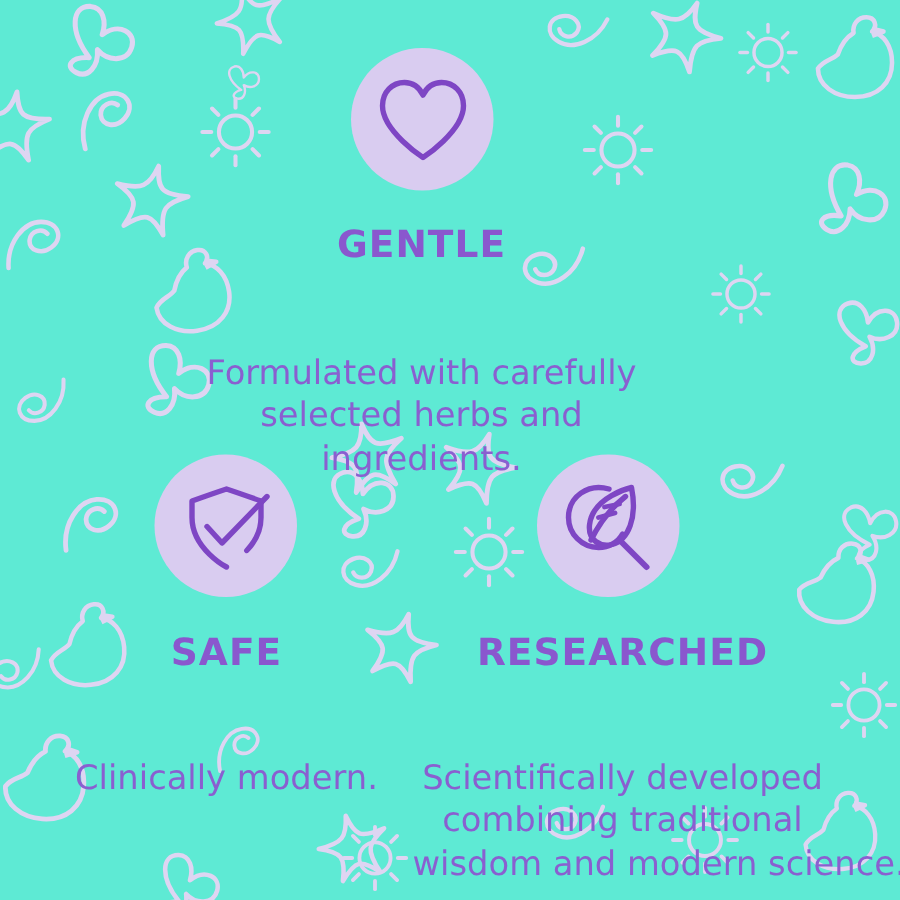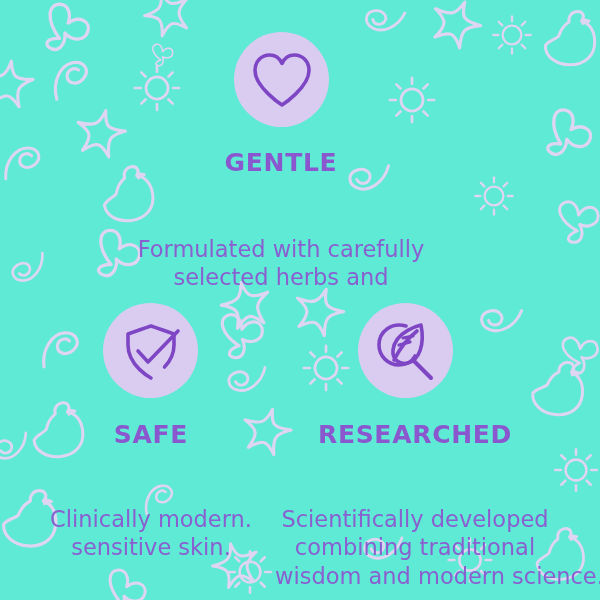--- a/index.html
+++ b/index.html
@@ -184,39 +184,39 @@
                    C25,4 29,8.2 31,12.4 C33,8.2 37,4 43.4,4
                    C51.4,4 58,10.2 58,19.5 C58,36.5 31,54 31,54 Z" fill="none" stroke="#7E46C4" stroke-width="3.6" stroke-linejoin="round" stroke-linecap="round"></path>
         </svg>
       </div>
 
       <div class="feature-title" id="title-gentle">GENTLE</div>
 
       <div class="feature-desc" id="desc-gentle">
         <div>Formulated with carefully</div>
         <div>selected herbs and</div>
+        <div>ingredients.</div>
       </div>
     </div>
 
     <div class="feature">
 
       <div class="icon-circle" id="circle-safe">
         <svg width="66" height="62" viewBox="0 0 66 62" xmlns="http://www.w3.org/2000/svg">
           <path d="M33,58 C33,58 10,46 10,25 L10,14
                    C24,9 33,6 33,6 C33,6 42,9 56,14 L56,25
                    C56,34 51.8,41.5 46.5,47" fill="none" stroke="#7E46C4" stroke-width="3.6" stroke-linejoin="round" stroke-linecap="round"></path>
           <path d="M20,31 L30,42 L60,11" fill="none" stroke="#7E46C4" stroke-width="3.6" stroke-linejoin="round" stroke-linecap="round"></path>
         </svg>
       </div>
 
       <div class="feature-title" id="title-safe">SAFE</div>
 
       <div class="feature-desc" id="desc-safe">
         <div>Clinically modern.</div>
-        <div>sensitive skin.</div>
       </div>
     </div>
 
     <div class="feature">
 
       <div class="icon-circle" id="circle-researched">
         <svg width="66" height="64" viewBox="0 0 66 64" xmlns="http://www.w3.org/2000/svg">
           <path d="M33,7 C19,3 6,12 6,26 C6,37 15,46 26,46
                    C33,46 39,42.5 42,37" fill="none" stroke="#7E46C4" stroke-width="3.6" stroke-linecap="round"></path>
           <path d="M48,6 C48,6 22,12 20,31 C19,41 27,46 35,44

